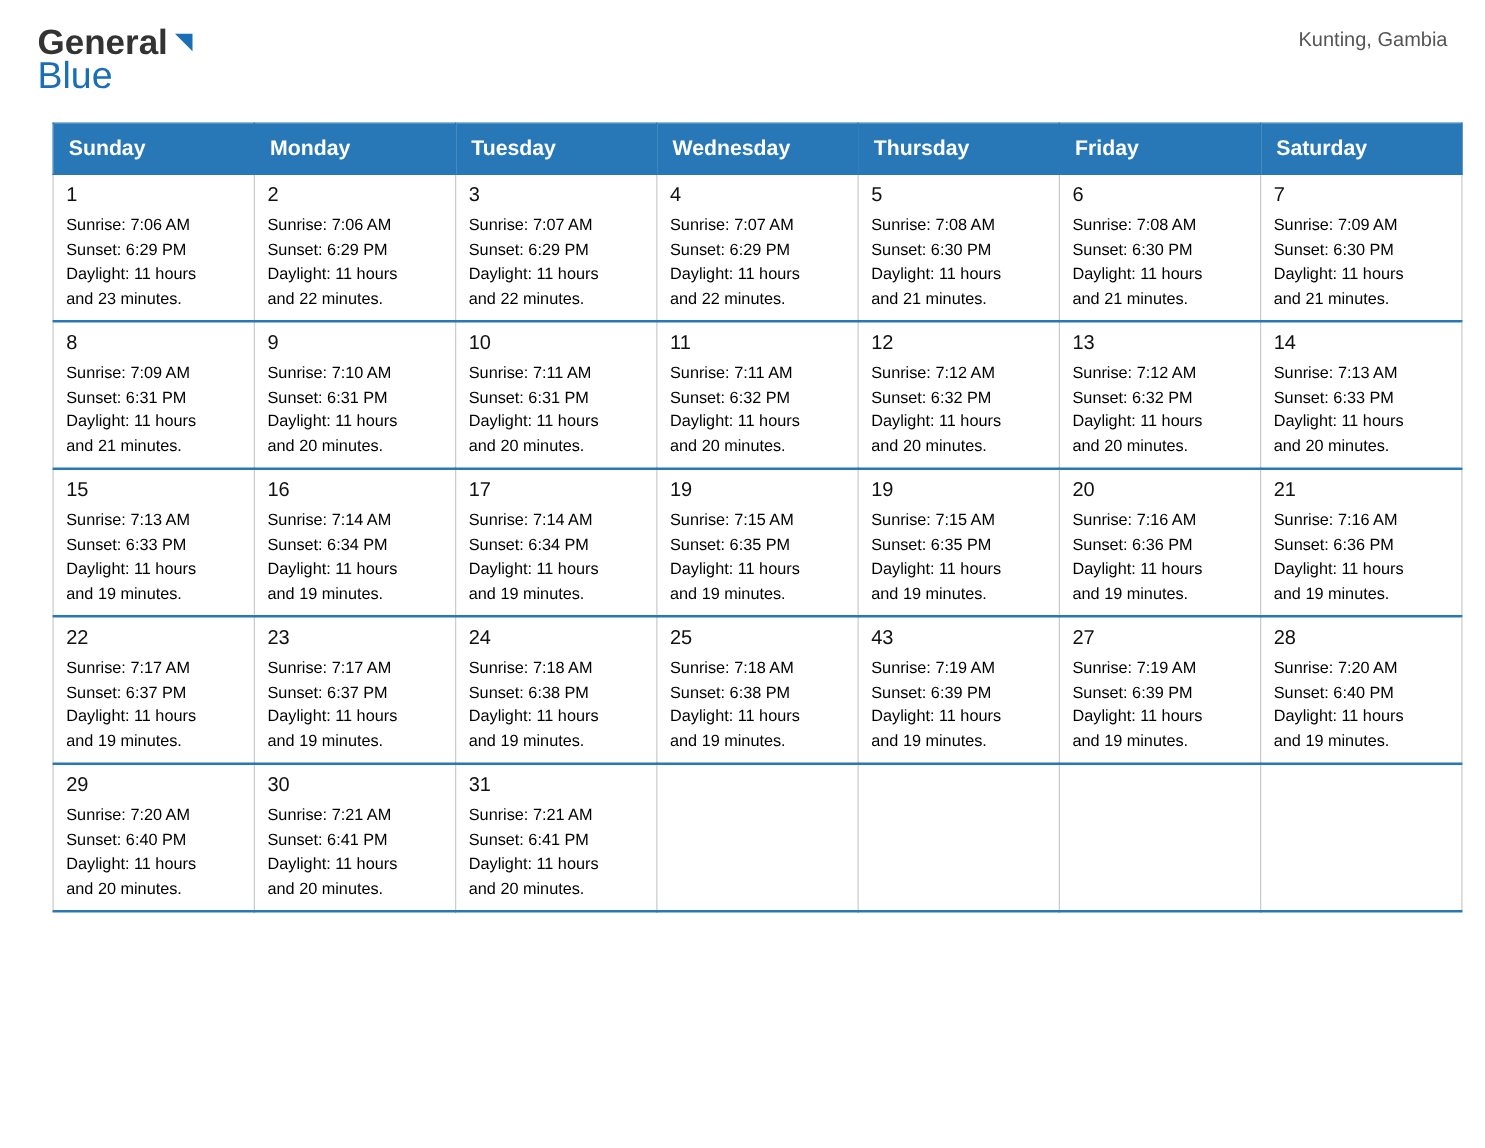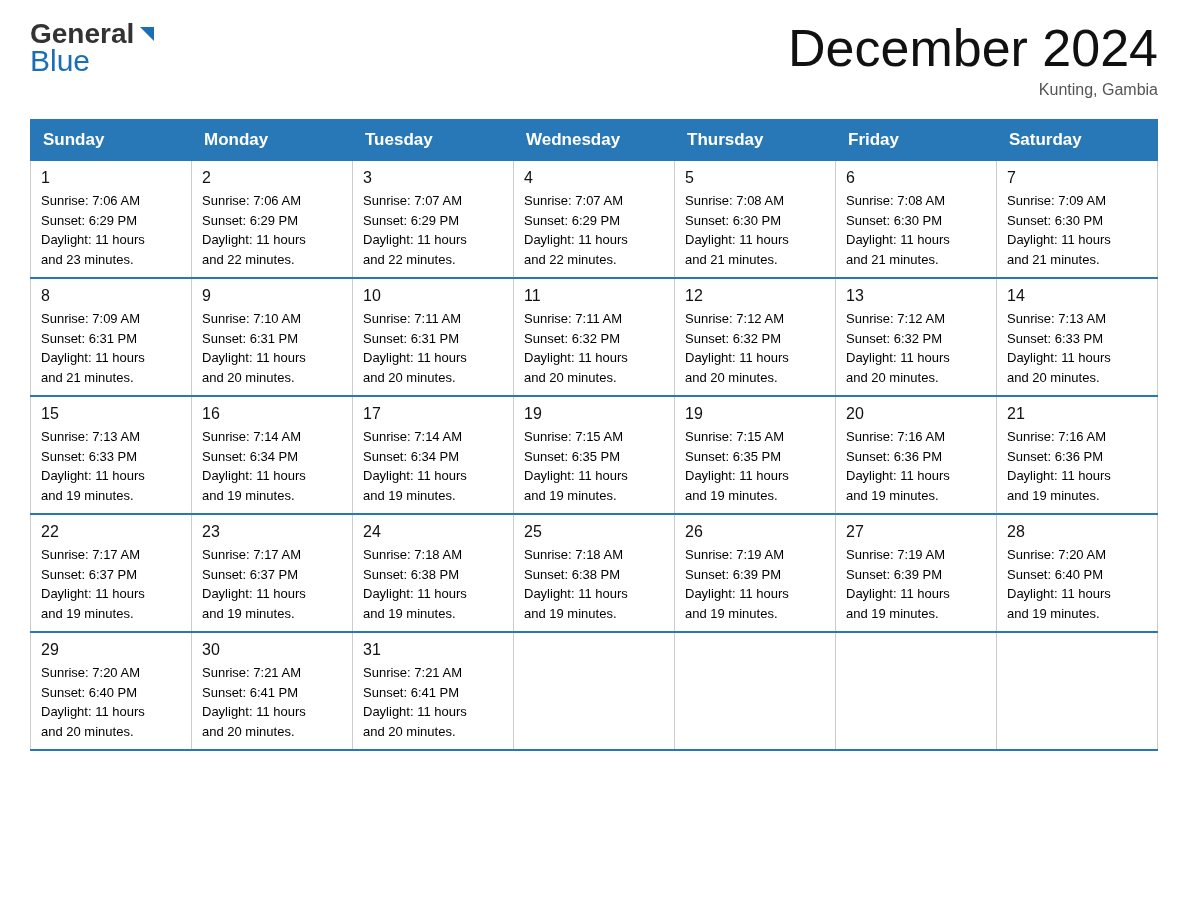--- a/index.html
+++ b/index.html
@@ -43,20 +43,21 @@
       line-height: 1.1;
     }
     .location {
       font-size: 16px;
       color: #555;
       margin-top: 4px;
     }
     table {
       width: 100%;
       border-collapse: collapse;
+      margin-left: 12px;
     }
     thead tr th {
       background-color: #2878b8;
       color: #fff;
       font-size: 17px;
       font-weight: bold;
       padding: 10px 12px;
       text-align: left;
       border: 1px solid #2878b8;
     }
@@ -95,21 +96,20 @@
   <div class="logo">
     <div style="display:flex; align-items:center;justify-content:flex-end;">
       <span class="logo-text">General</span>
       <svg width="22" height="22" viewBox="0 0 22 22" style="margin-left:2px;">
         <polygon points="4,4 18,4 18,18" fill="#1a6eb5"></polygon>
       </svg>
     </div>
     <div class="logo-sub">Blue</div>
   </div>
   <div class="title-area">
-    <div class="month-title">December 2024</div>
     <div class="location">Kunting, Gambia</div>
   </div>
 </div>
 
 <table>
   <thead>
     <tr id="header-row">
         <th>Sunday</th>
         <th>Monday</th>
         <th>Tuesday</th>
@@ -346,21 +346,21 @@
         <td>
         <span class="day-number">25</span>
         <div class="day-info">
           Sunrise: 7:18 AM<br>
           Sunset: 6:38 PM<br>
           Daylight: 11 hours<br>
           and 19 minutes.
         </div>
         </td>
         <td>
-        <span class="day-number">26</span>
+        <span class="day-number">43</span>
         <div class="day-info">
           Sunrise: 7:19 AM<br>
           Sunset: 6:39 PM<br>
           Daylight: 11 hours<br>
           and 19 minutes.
         </div>
         </td>
         <td>
         <span class="day-number">27</span>
         <div class="day-info">

